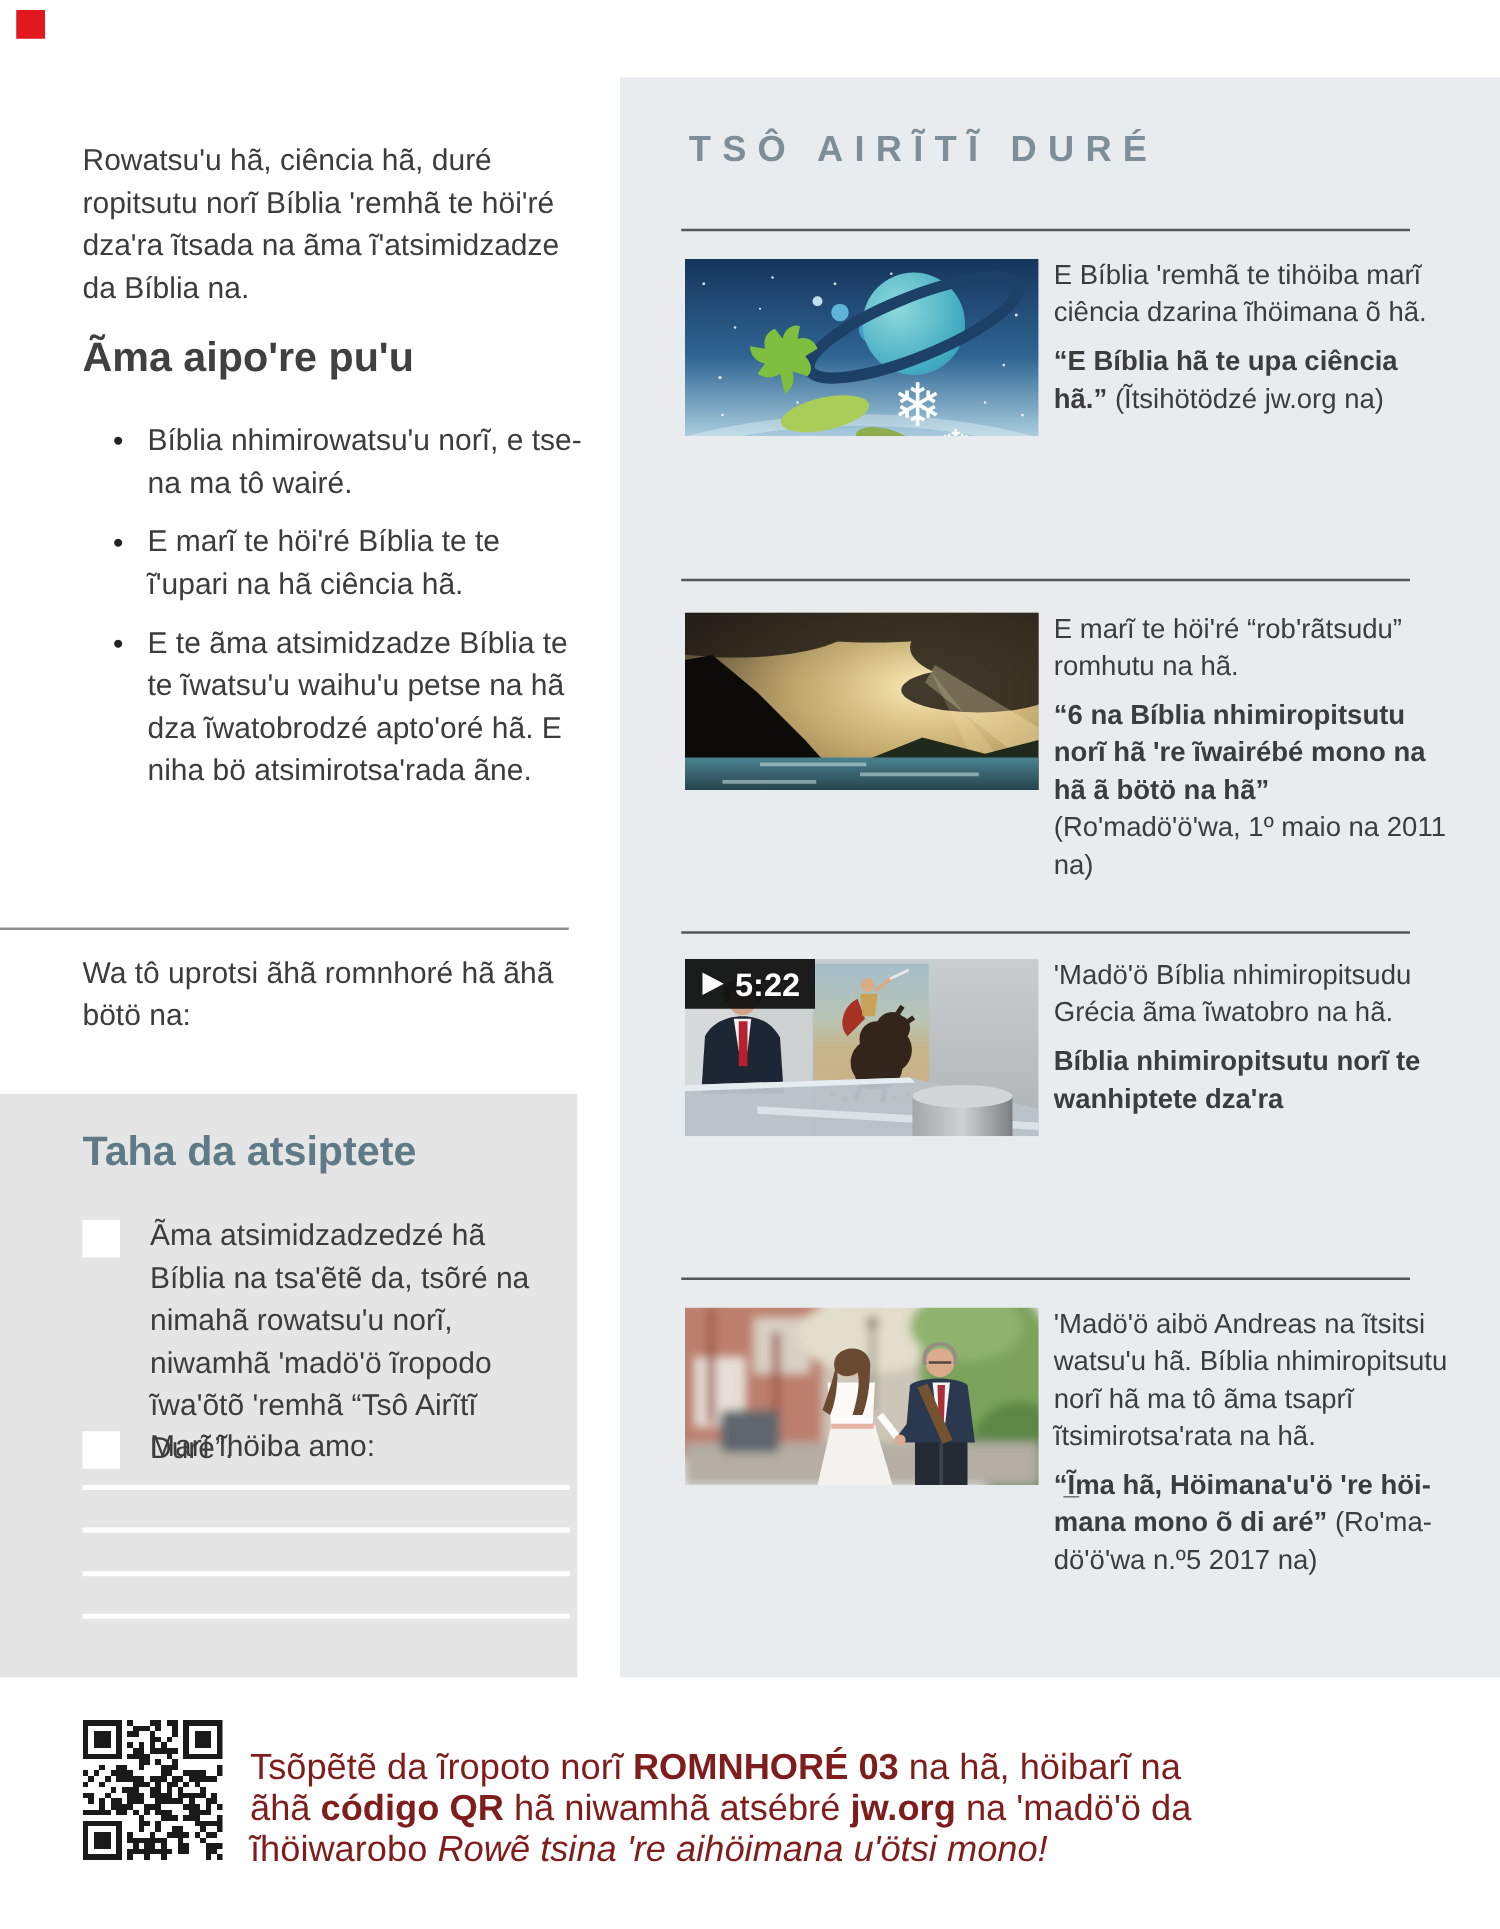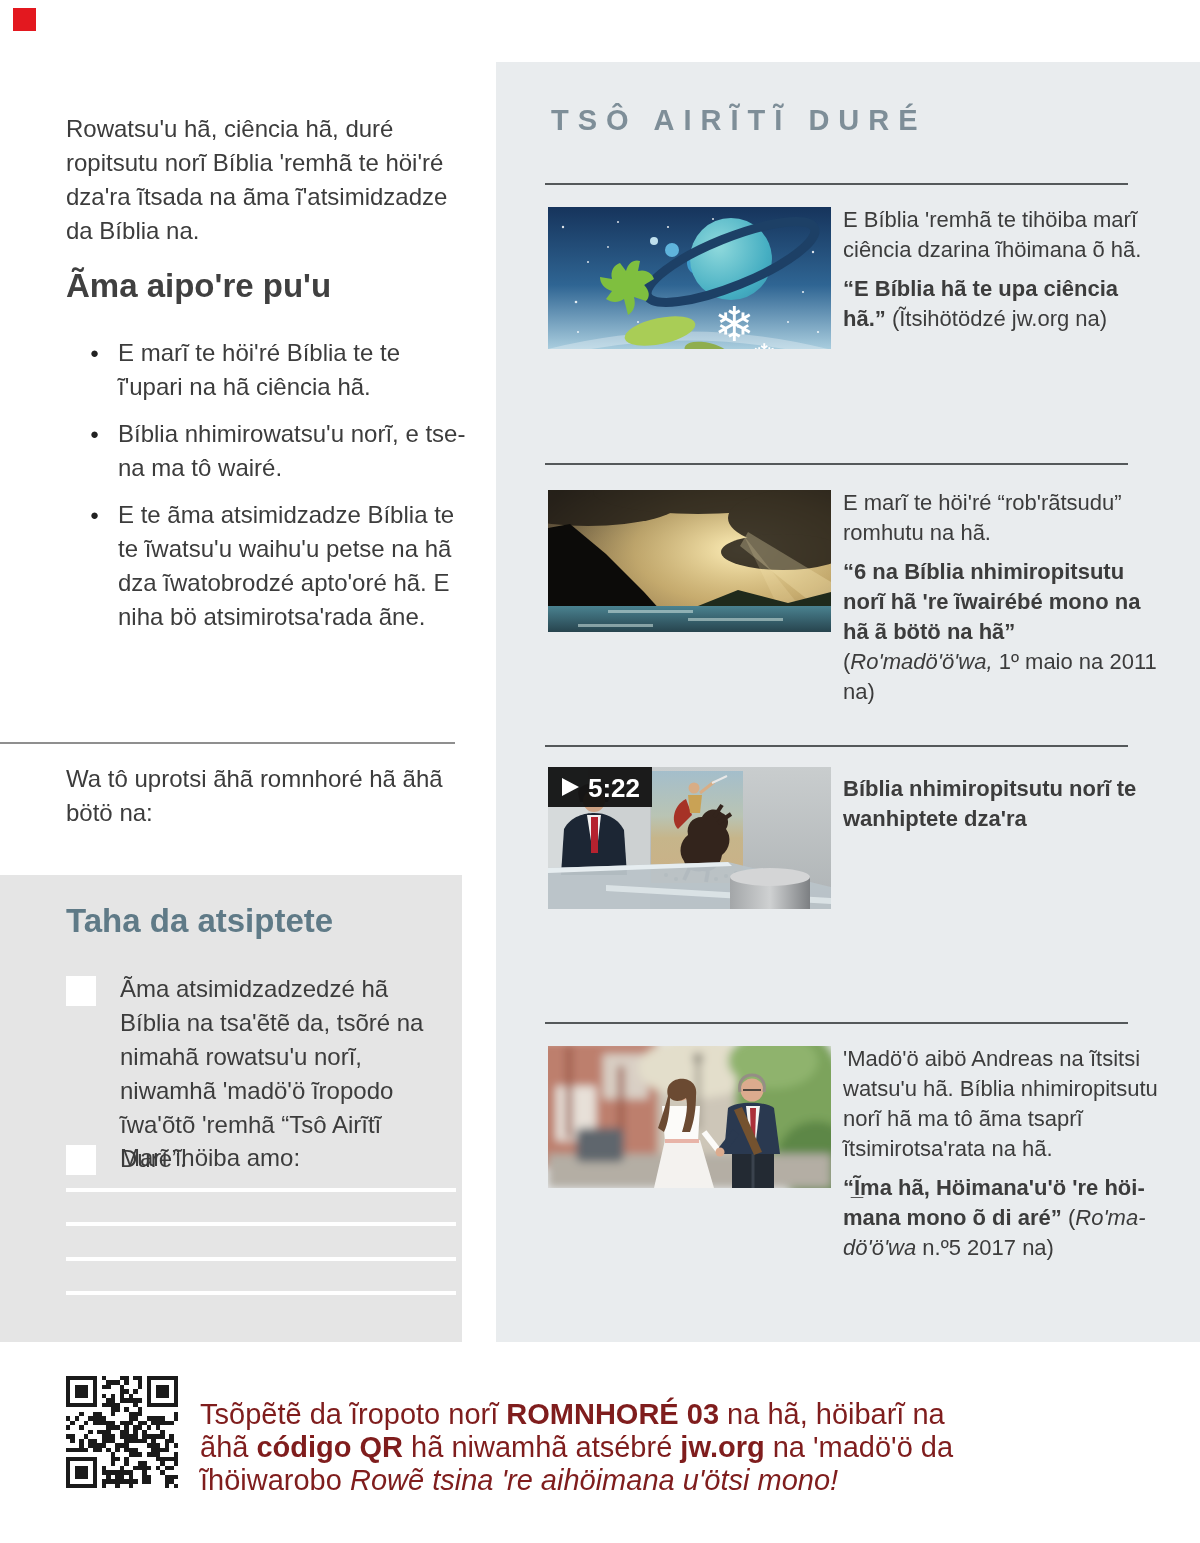--- a/index.html
+++ b/index.html
@@ -37,41 +37,41 @@
   .gray-panel{left:496px;top:62px;width:704px;height:1280px;background:#e9ecee;}
   .panel-title{left:55px;top:42px;font-size:29px;font-weight:700;letter-spacing:9px;color:#7e8e98;text-align:right;}
   .rule{left:49px;width:583px;height:2px;background:#54585a;}
   .e-img{left:52px;width:283px;height:142px;overflow:hidden;}
   .e-img svg{display:block;width:100%;height:100%;}
   .e-text{left:347px;width:322px;font-size:22px;line-height:30px;color:#3c3c3c;}
   .e-text p{margin:0;}
   .e-text .quote{margin-top:9px;font-weight:400;}
   .e-text .quote strong{font-weight:700;}
   .e-text .src{font-weight:400;font-style:normal;}
-  .e-text em.src{font-style:italic;}
+  .e-text em.src{}
 
   
   .qr{left:66px;top:1376px;width:112px;height:112px;}
   .qr svg{display:block;width:112px;height:112px;}
   .footer-text{left:200px;top:1398px;font-size:29px;line-height:33px;color:#7f1d1d;white-space:nowrap;}
   .footer-text b{font-weight:700;}
   .footer-text i{font-style:italic;}
 </style>
 </head>
 <body>
 
 <div class="page">
 
   <div class="abs corner-marker"></div>
 
   <div class="abs intro">Rowatsu'u hã, ciência hã, duré ropitsutu norĩ Bíblia 'remhã te höi'ré dza'ra ĩtsada na ãma ĩ'atsimidzadze da Bíblia na.</div>
   <div class="abs subtitle">Ãma aipo're pu'u</div>
   <ul class="abs bullets">
+    <li>Bíblia nhimirowatsu'u norĩ, e tse­na ma tô wairé.</li>
     <li>E marĩ te höi'ré Bíblia te te ĩ'upari na hã ciência hã.</li>
-    <li>Bíblia nhimirowatsu'u norĩ, e tse­na ma tô wairé.</li>
     <li>E te ãma atsimidzadze Bíblia te te ĩwatsu'u waihu'u petse na hã dza ĩwatobrodzé apto'oré hã. E niha bö atsimirotsa'rada ãne.</li>
   </ul>
   <div class="abs hr-left"></div>
   <div class="abs prompt">Wa tô uprotsi ãhã romnhoré hã ãhã bötö na:</div>
 
   <div class="abs note-box">
     <div class="abs box-title">Taha da atsiptete</div>
     <div class="abs checkbox cb1"></div>
     <div class="abs box-item bi1">Ãma atsimidzadzedzé hã Bíblia na tsa'ẽtẽ da, tsõré na nimahã rowatsu'u norĩ, niwamhã 'ma­dö'ö ĩropodo ĩwa'õtõ 'remhã “Tsô Airĩtĩ Duré”.</div>
     <div class="abs checkbox cb2"></div>
@@ -245,20 +245,21 @@
           <ellipse cx="222" cy="110" rx="40" ry="9" fill="#d4d5d6"></ellipse>
         </g>
         <g>
           <rect width="104" height="40" fill="#0d0d0d" opacity="0.93"></rect>
           <polygon points="14,11 14,29 31,20" fill="#ffffff"></polygon>
           <text x="40" y="30" font-size="26" font-weight="bold" fill="#ffffff" font-family="Liberation Sans, DejaVu Sans">5:22</text>
         </g>
       </svg>
     </div>
     <div class="abs e-text" style="top:703px">
+      <p class="para">'Madö'ö Bíblia nhimiropitsudu Grécia ãma ĩwatobro na hã.</p>
       <p class="quote"><strong>Bíblia nhimiropitsutu norĩ te wanhiptete dza'ra</strong></p>
     </div>
 
     <div class="abs e-img" style="top:984px">
       <svg viewBox="0 0 283 142" preserveAspectRatio="none">
         <defs>
             <filter id="g4blur" x="-20%" y="-20%" width="140%" height="140%">
               <feGaussianBlur stdDeviation="4"></feGaussianBlur>
             </filter>
           </defs>

